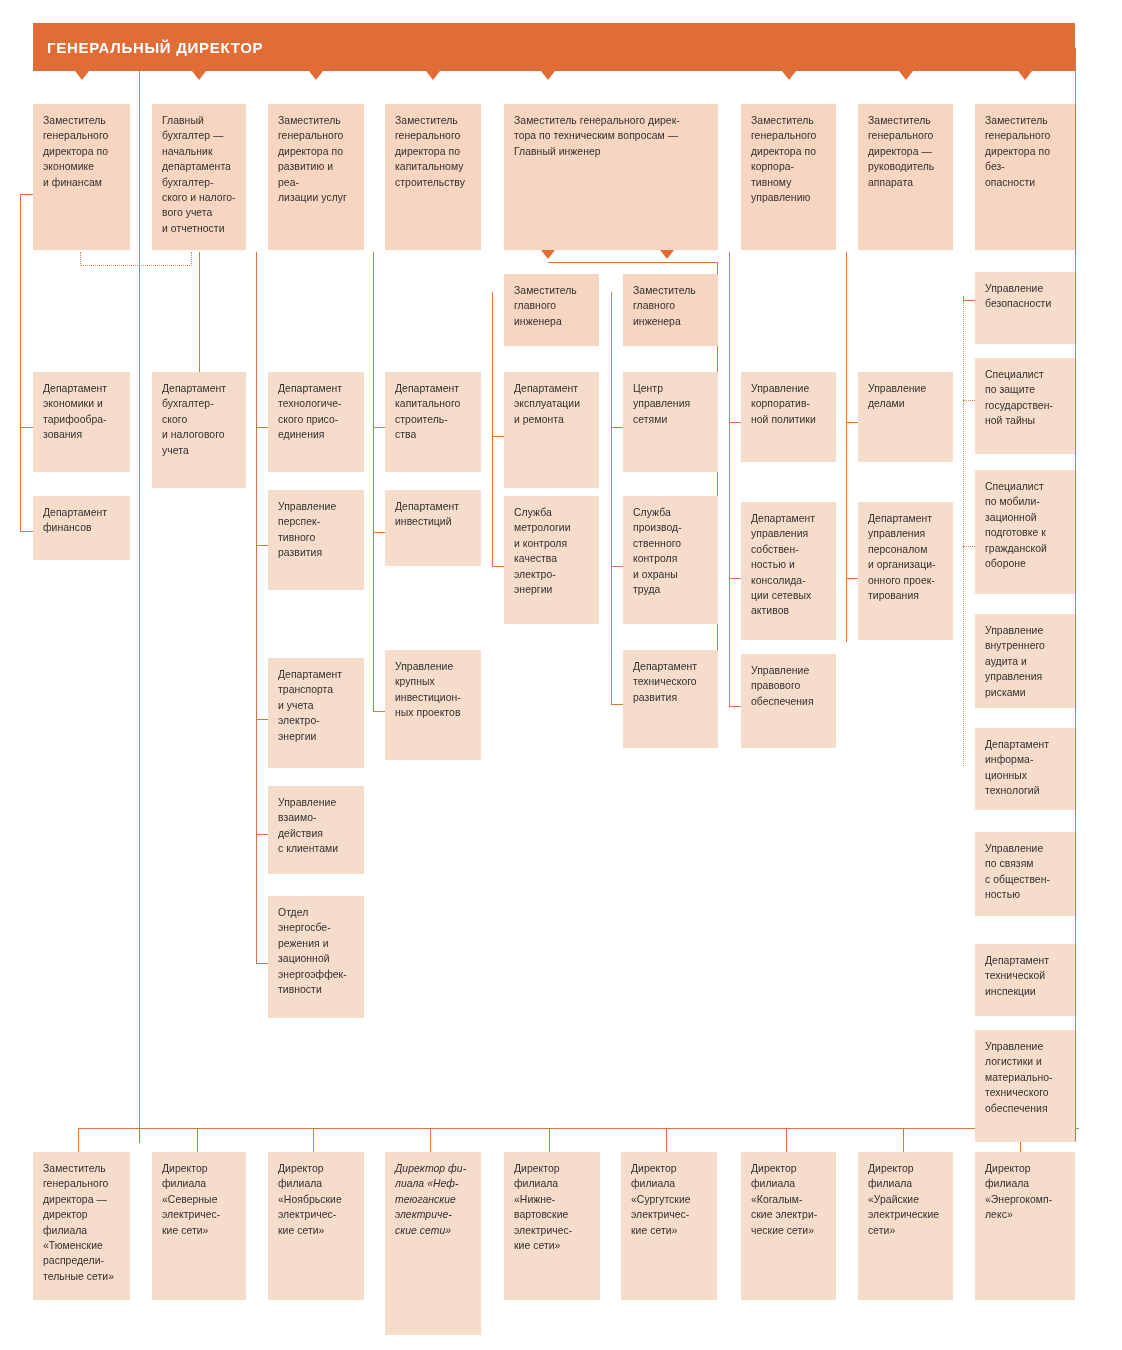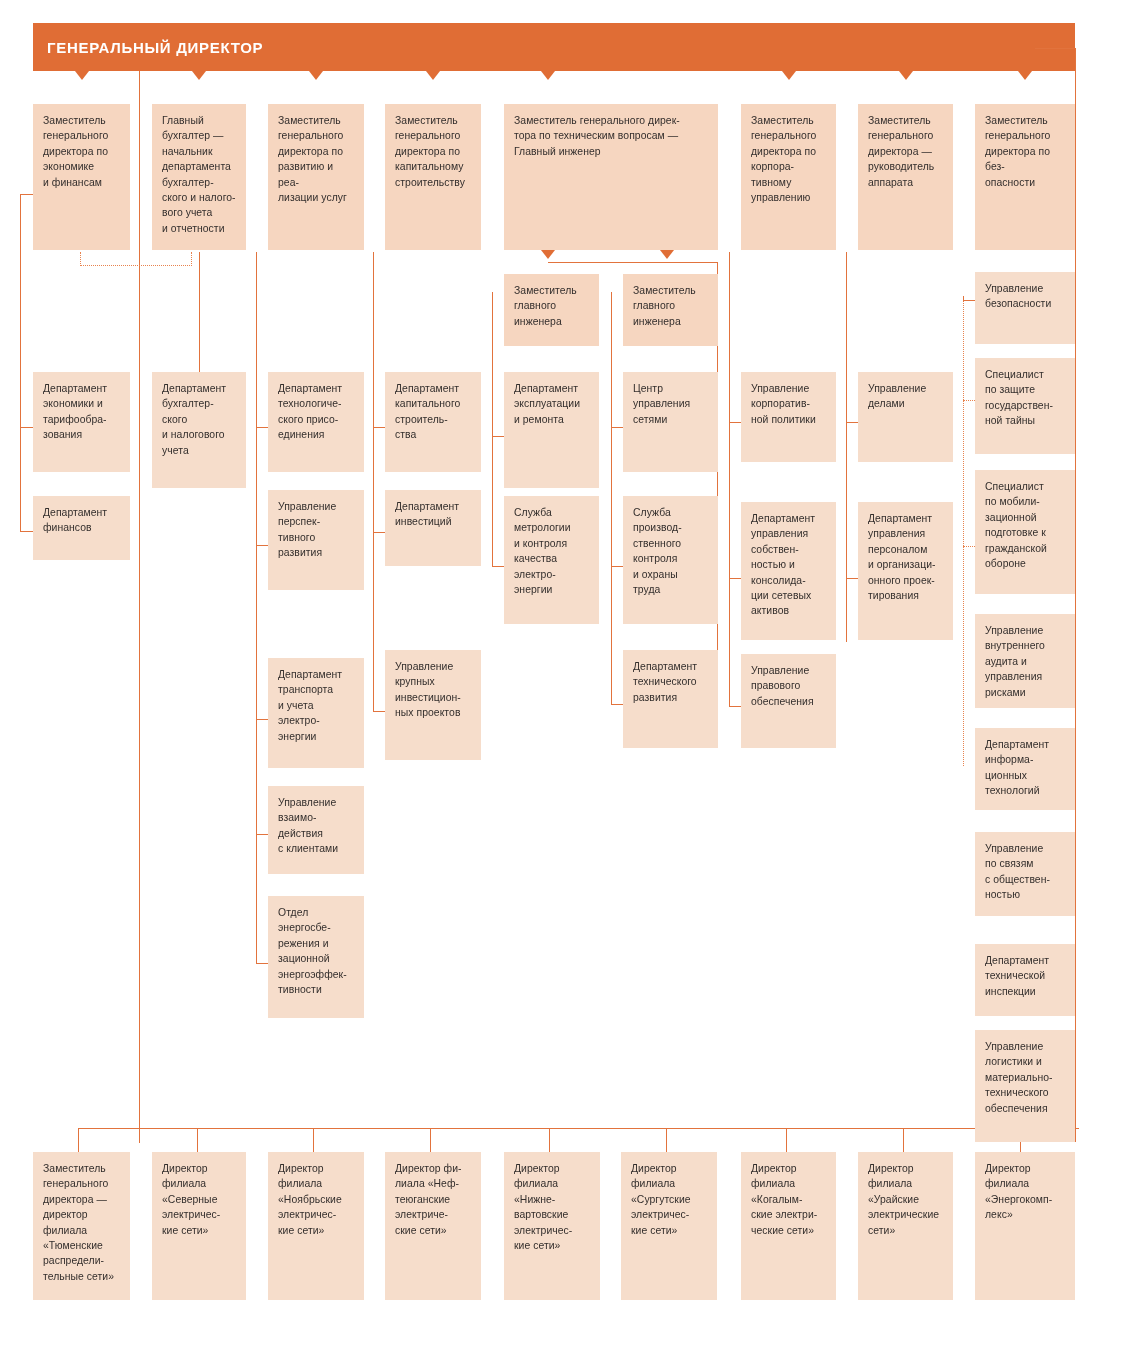--- a/index.html
+++ b/index.html
@@ -418,21 +418,21 @@
 электричес-
 кие сети»</span>
       </div>
       <div class="node" style="left: 268px; top: 1152px; width: 96px; height: 148px;">
         <span class="lbl">Директор
 филиала
 «Ноябрьские
 электричес-
 кие сети»</span>
       </div>
-      <div class="node" style="left: 385px; top: 1152px; width: 96px; height: 148px;">
+      <div class="node" style="left: 385px; top: 1152px; width: 96px; height: 183px; font-style: italic;">
         <span class="lbl">Директор фи-
 лиала «Неф-
 теюганские
 электриче-
 ские сети»</span>
       </div>
       <div class="node" style="left: 504px; top: 1152px; width: 96px; height: 148px;">
         <span class="lbl">Директор
 филиала
 «Нижне-

